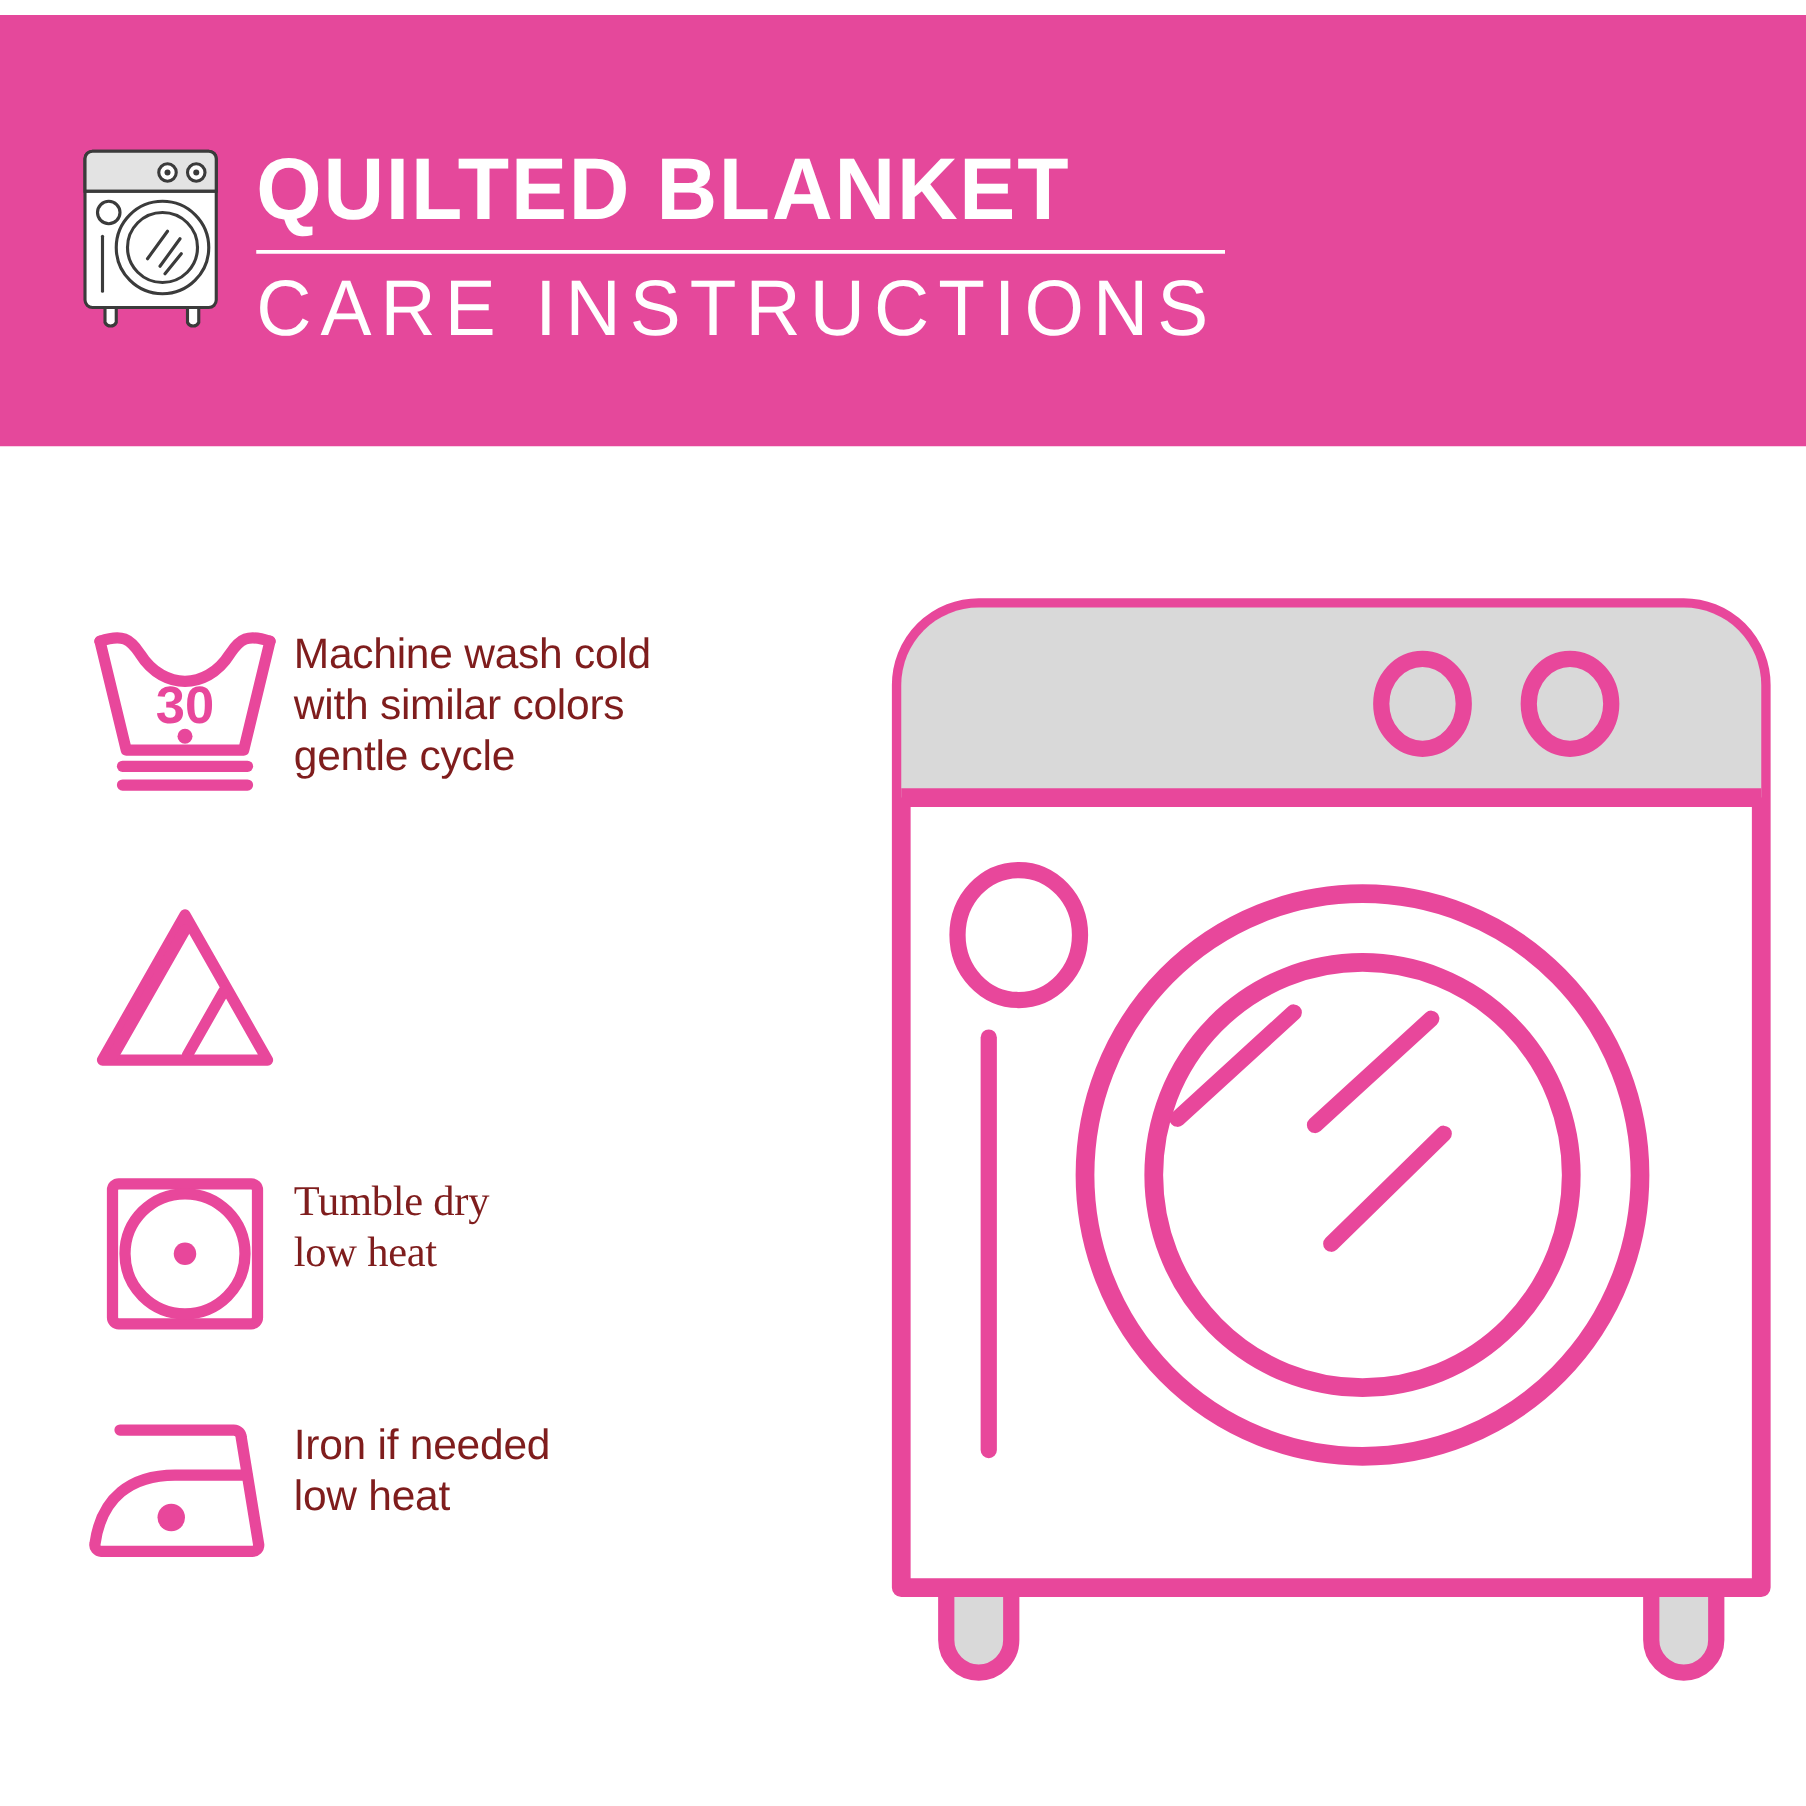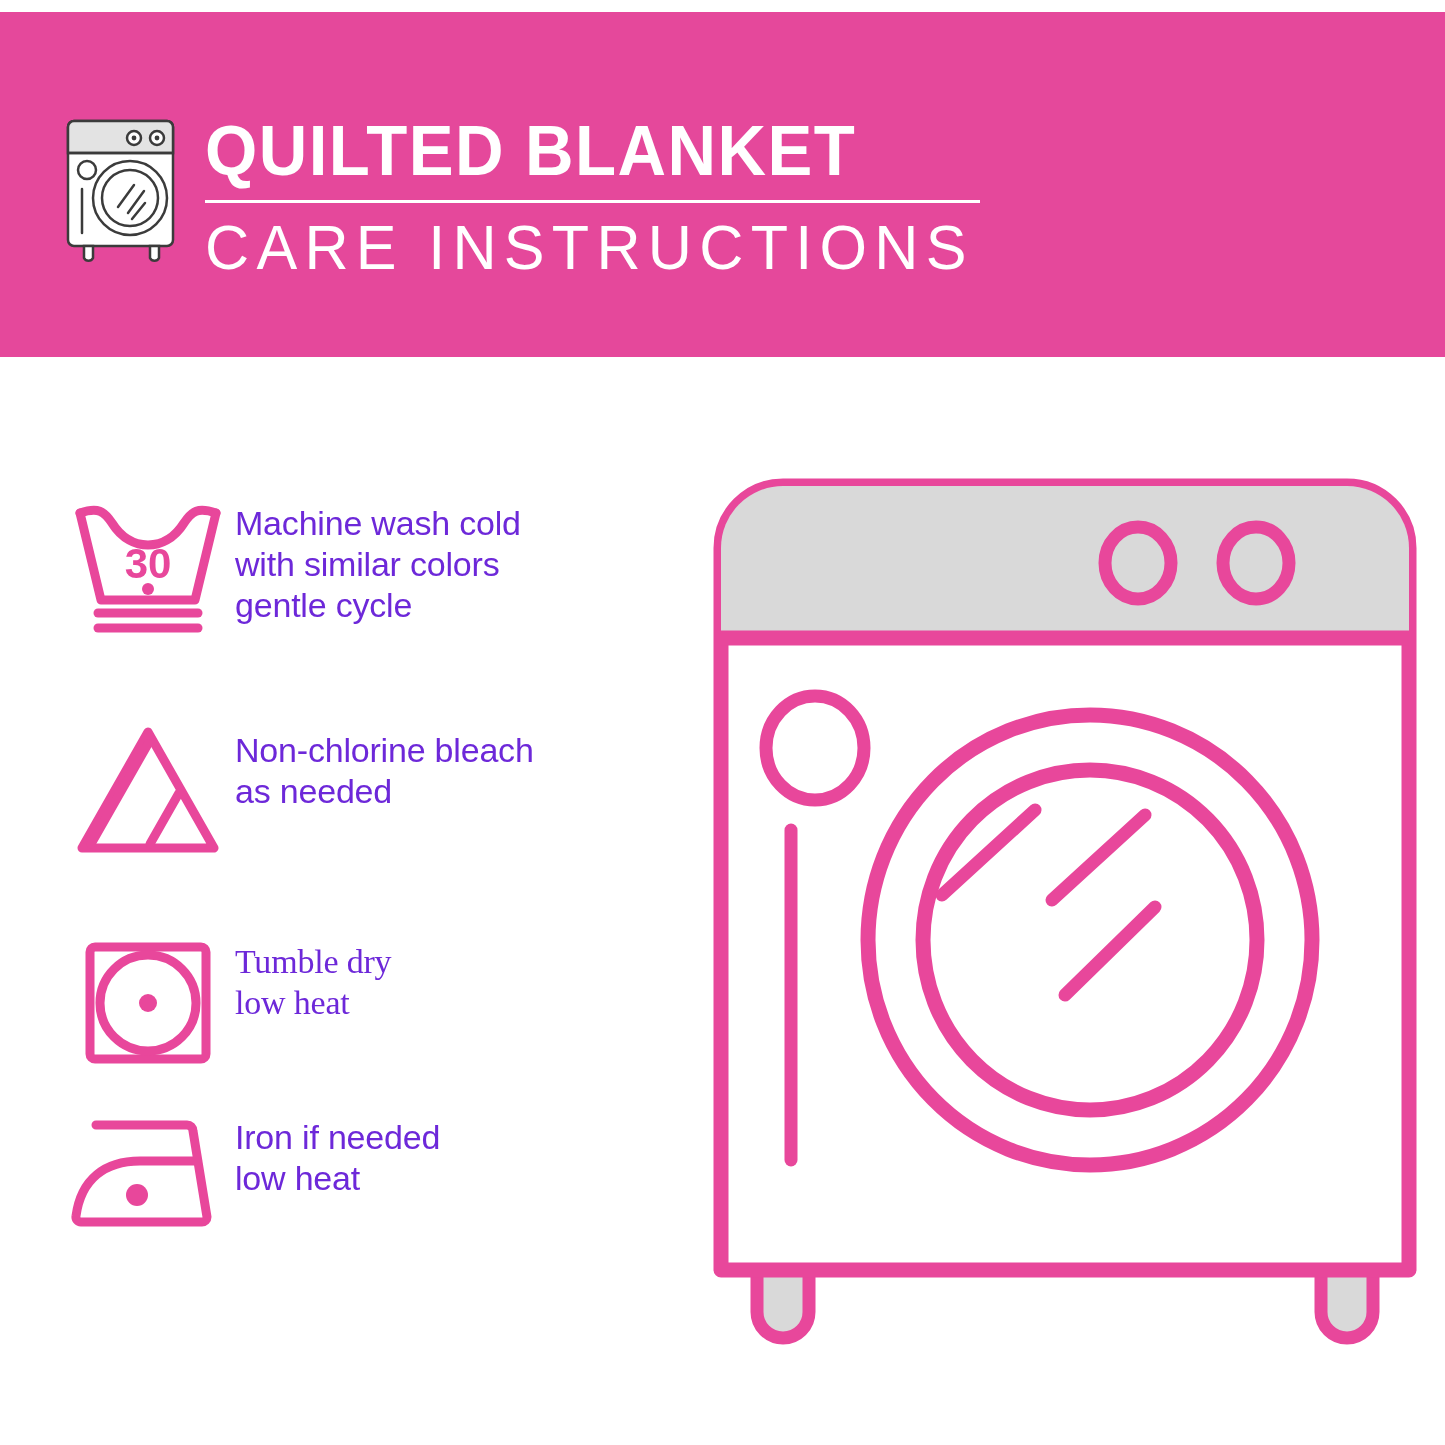--- a/index.html
+++ b/index.html
@@ -84,31 +84,31 @@
     align-items: flex-start;
   }
   .care-symbol {
     width: 175px;
     flex: 0 0 175px;
     display: flex;
     align-items: center;
     justify-content: center;
   }
   .care-text {
-    color: #6d28d9;
+    color: #7f1d1d;
     font-size: 34px;
     line-height: 41px;
     letter-spacing: -0.2px;
     padding-top: 8px;
     white-space: pre-line;
   }
   #row-wash  { top: 150px; }
   #row-bleach{ top: 377px; }
   #row-dry   { top: 588px; font-family: Liberation Serif, serif; }
-  #row-iron  { top: 764px; }
+  #row-iron  { top: 783px; }
 
   
   #washer-illustration {
     position: absolute;
     left: 705px;
     top: 470px;
     width: 720px;
     height: 890px;
   }
 </style>
@@ -175,22 +175,20 @@
     <div class="care-row" id="row-bleach">
       <div class="care-symbol">
         <svg width="160" height="140" viewBox="0 0 160 140">
           <g fill="none" stroke="#e8479b" stroke-width="9" stroke-linecap="round" stroke-linejoin="round">
             <path d="M80 10 L 146 126 L 14 126 Z"></path>
             <line x1="80" y1="22" x2="23" y2="122"></line>
             <line x1="111" y1="71" x2="82" y2="122"></line>
           </g>
         </svg>
       </div>
-      <div class="care-text">Non-chlorine bleach
-as needed</div>
     </div>
 
     <div class="care-row" id="row-dry">
       <div class="care-symbol">
         <svg width="140" height="140" viewBox="0 0 140 140">
           <rect x="12" y="14" width="116" height="112" rx="5" fill="none" stroke="#e8479b" stroke-width="9"></rect>
           <circle cx="70" cy="70" r="48" fill="none" stroke="#e8479b" stroke-width="9"></circle>
           <circle cx="70" cy="70" r="9" fill="#e8479b"></circle>
         </svg>
       </div>

